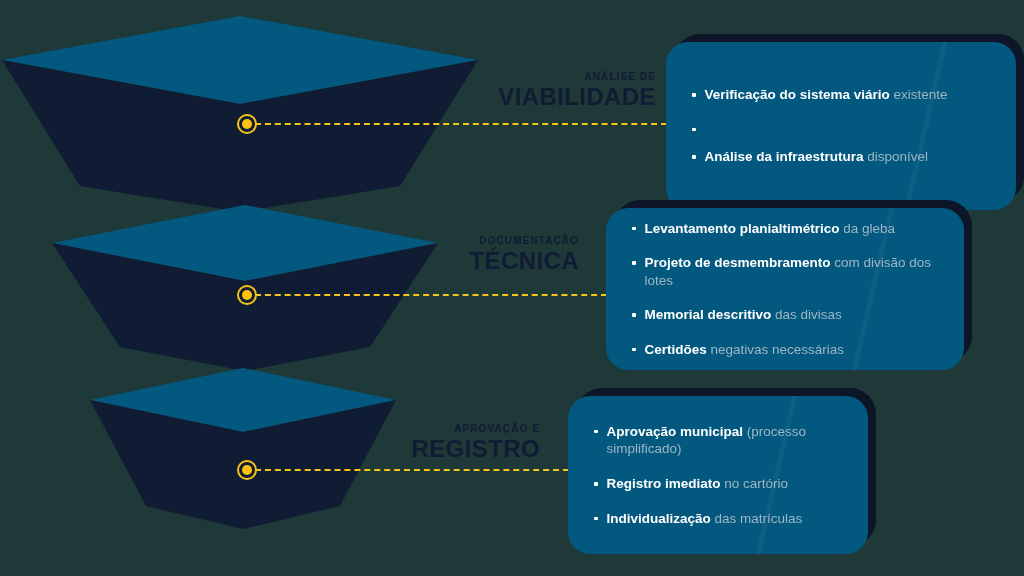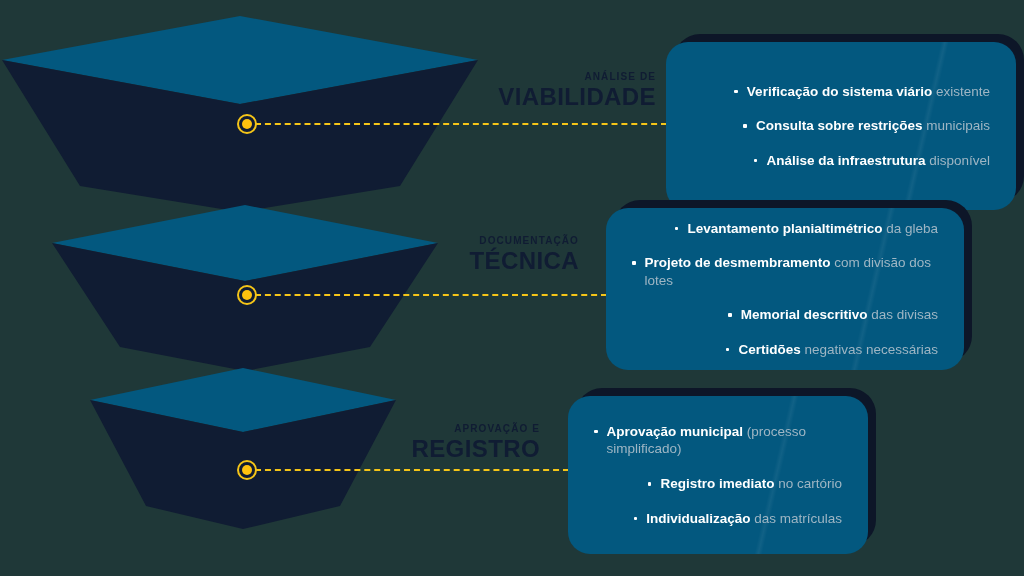--- a/index.html
+++ b/index.html
@@ -66,21 +66,21 @@
   .card::after {
     content:""; position:absolute;
     right:-30px; bottom:-120px; width:230px; height:420px;
     background:linear-gradient(115deg, rgba(255,255,255,0) 48%,
                rgba(255,255,255,.055) 49%, rgba(255,255,255,0) 50%);
     transform:rotate(-12deg); pointer-events:none;
   }
   .card-list { position:relative; z-index:2; padding:0 26px; }
   .bullet-row {
     display:flex; align-items:flex-start; gap:9px;
-    margin:0 0 17px 0; font-size:13.5px; line-height:1.3;justify-content:flex-end;
+    margin:0 0 17px 0; font-size:13.5px; line-height:1.3;
   }
   .bullet-row:last-child { margin-bottom:0; }
   .bullet-dot {
     flex:0 0 auto; width:3.5px; height:3.5px; border-radius:1px;
     background:#ffffff; margin-top:7px;
   }
   .bullet-text { color:#9fb6c4; }
   .bullet-text b { color:#ffffff; font-weight:700; }
 </style>
 </head>
@@ -144,21 +144,20 @@
     <div class="card">
       <div class="card-list">
 
         <div class="bullet-row">
           <span class="bullet-dot"></span>
           <span class="bullet-text"><b>Verificação do sistema viário</b><span> existente</span></span>
         </div>
 
         <div class="bullet-row">
           <span class="bullet-dot"></span>
-          <span class="bullet-text"><b>Consulta sobre restrições</b><span> municipais</span></span>
         </div>
 
         <div class="bullet-row">
           <span class="bullet-dot"></span>
           <span class="bullet-text"><b>Análise da infraestrutura</b><span> disponível</span></span>
         </div>
 
       </div>
     </div>
   </div>

